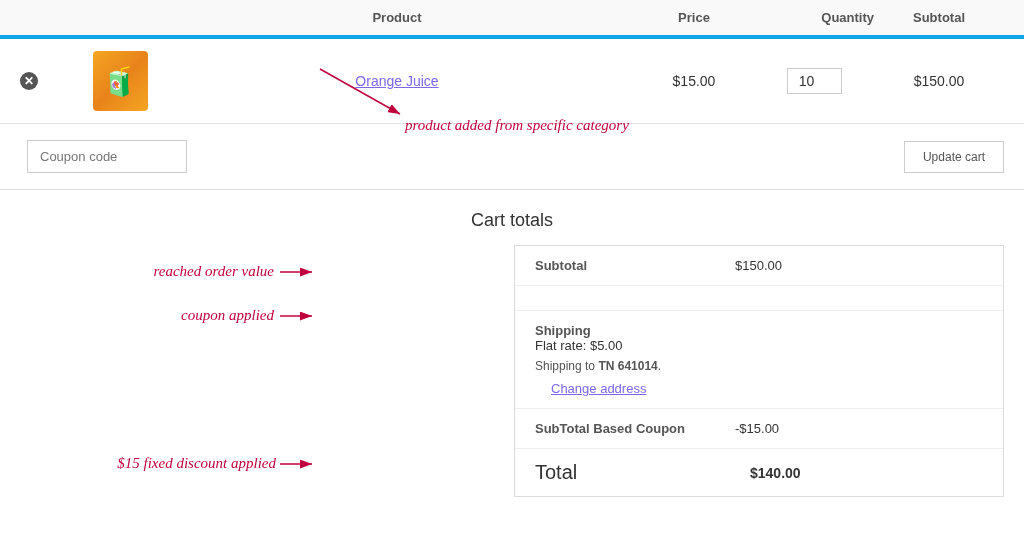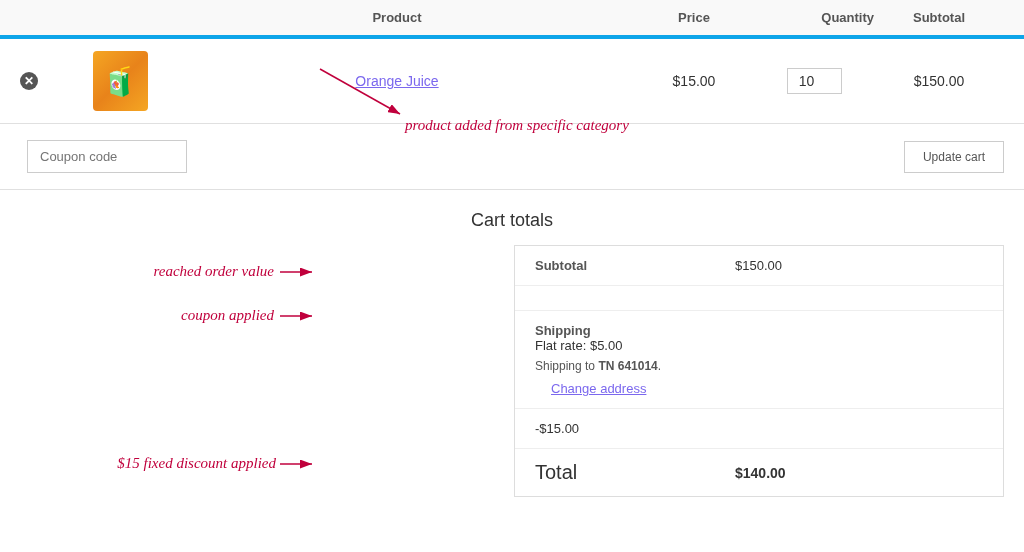--- a/index.html
+++ b/index.html
@@ -216,20 +216,21 @@
       width: 200px;
       font-size: 20px;
       font-weight: 400;
       color: #333;
     }
     .totals-total-value {
       flex: 1;
       font-size: 14px;
       font-weight: 700;
       color: #333;
+      margin-left: 15px;
     }
 
     .outer-container {
       position: relative;
     }
   </style>
 </head>
 <body>
 
 <div class="outer-container">
@@ -347,20 +348,21 @@
               <span>Shipping to</span>
               <span style="font-weight:bold;">TN 641014</span><span>.</span>
             </div>
             <div style="margin-top:8px;margin-left:16px;">
               <a style="color:#7b68ee; text-decoration:underline; cursor:pointer; font-size:13px;">Change address</a>
             </div>
           </div>
         </div>
 
         <div class="totals-row">
+          <div class="totals-label">SubTotal Based Coupon</div>
           <div class="totals-value">-$15.00</div>
         </div>
 
         <div class="totals-total-row">
           <div class="totals-total-label">Total</div>
           <div class="totals-total-value">$140.00</div>
         </div>
 
       </div>
     </div>

